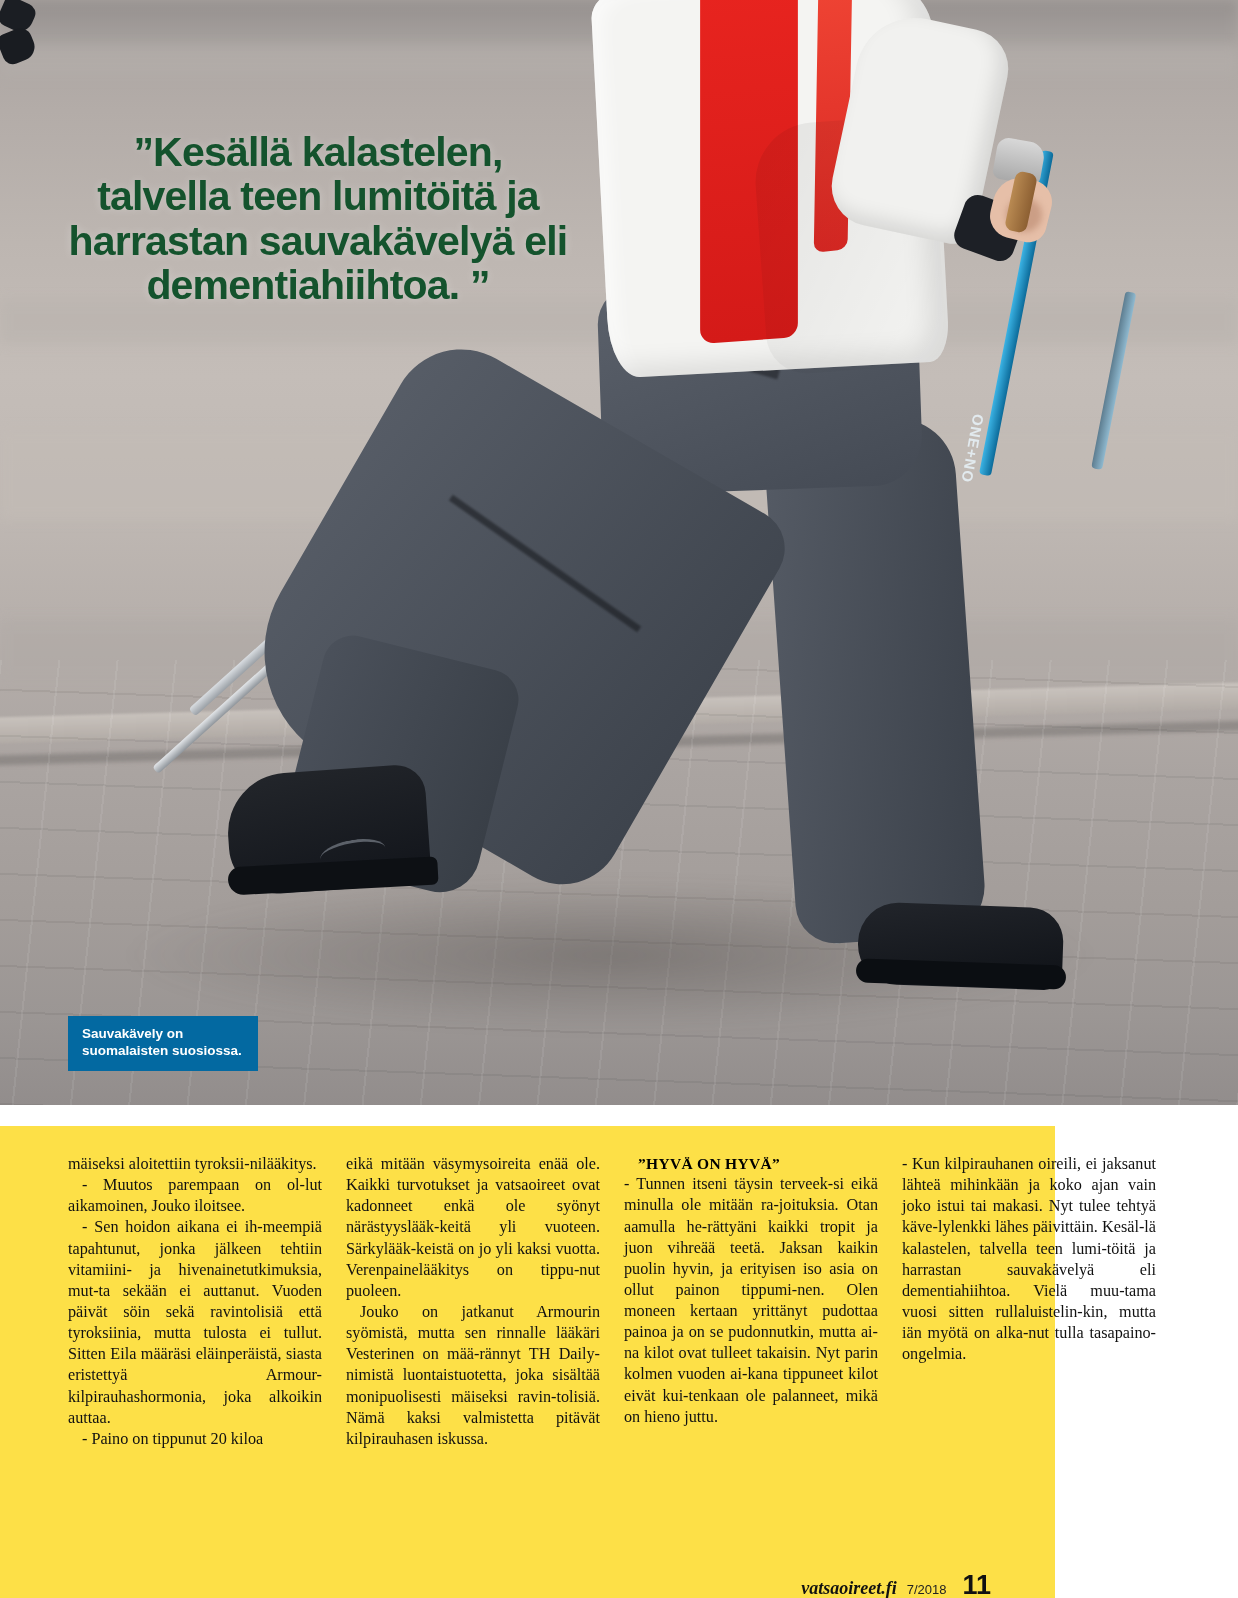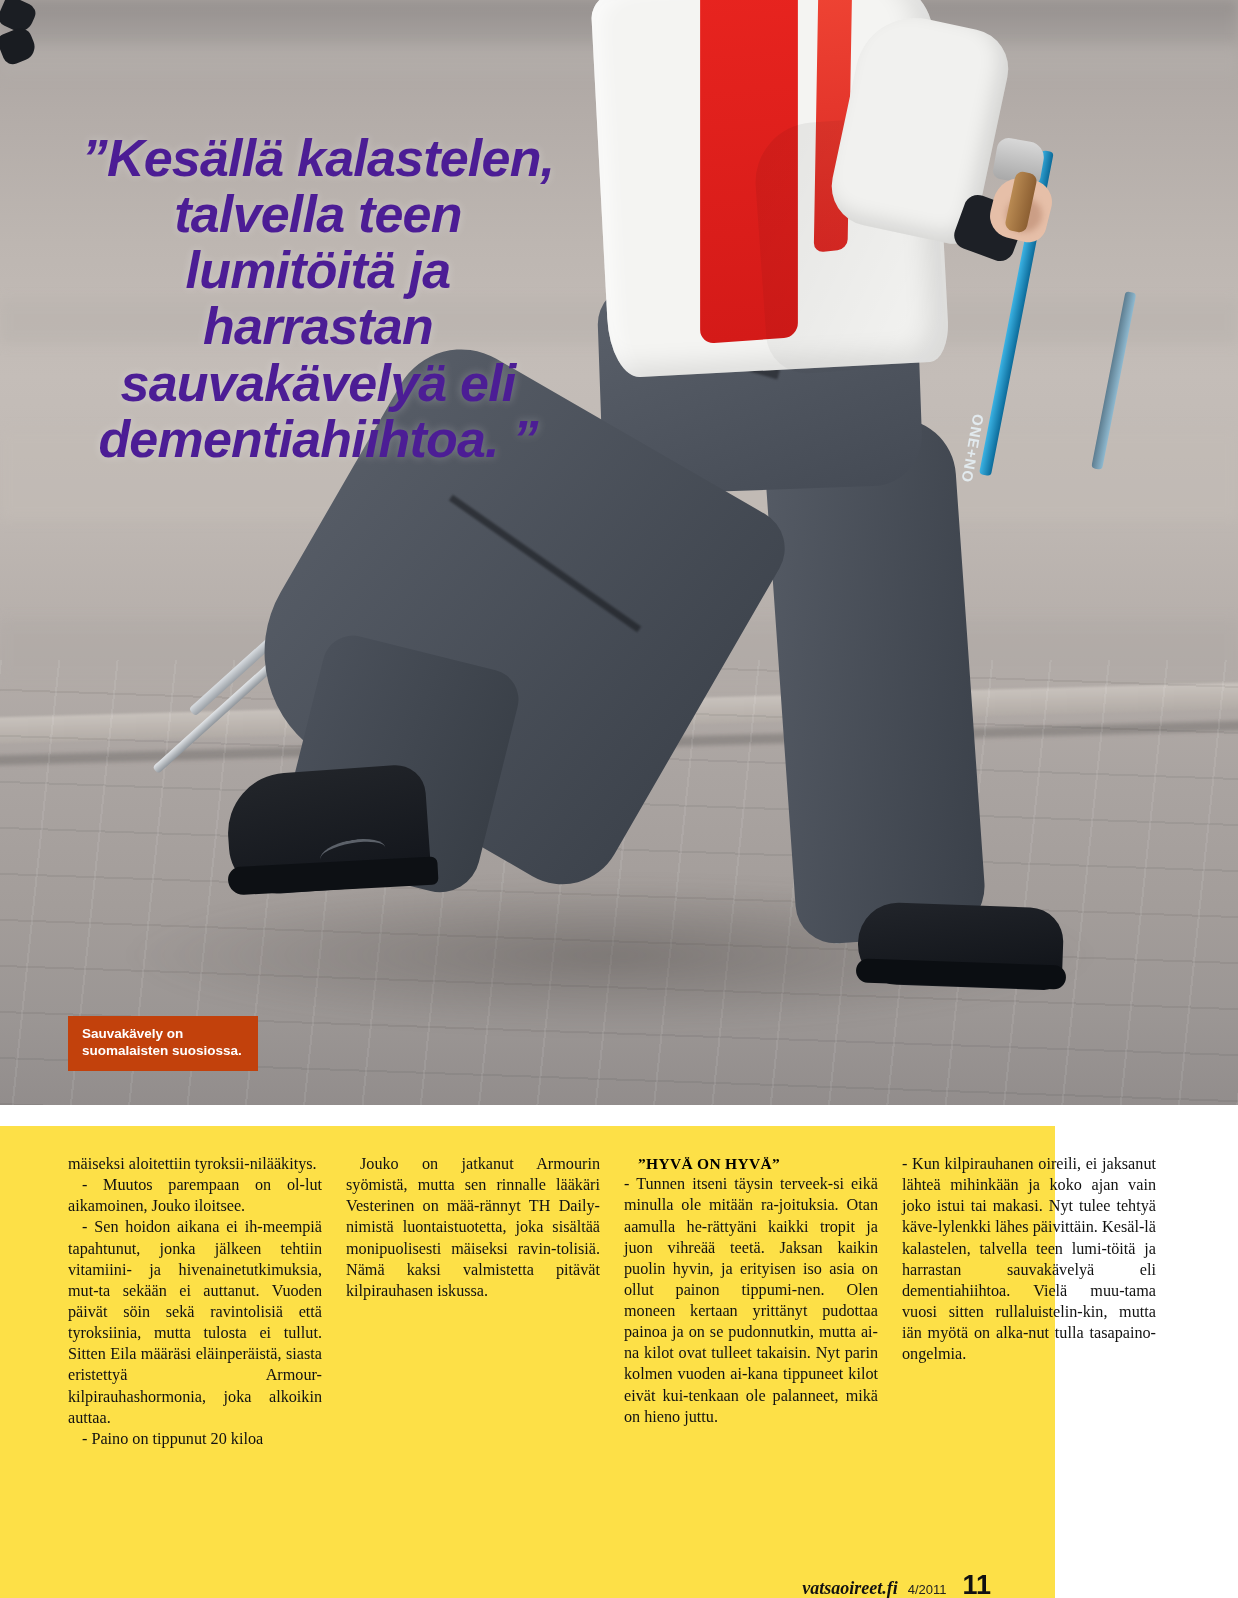--- a/index.html
+++ b/index.html
@@ -376,37 +376,36 @@
   .pole-brand.l { left: 470px; top: 520px; transform: rotate(48deg); }
   .pole-brand.r { left: 938px; top: 440px; transform: rotate(100deg); }
 
   
   .headline {
     position: absolute;
     left: 68px;
     top: 130px;
     width: 500px;
     text-align: center;
-    color: #4c1d95;
+    color: #14532d;
     font-family: "Liberation Sans", sans-serif;
     font-weight: 700;
-    font-style: italic;
-    font-size: 52px;
+    font-size: 41px;
     line-height: 1.08;
     letter-spacing: -0.8px;
     text-shadow: 0 0 10px rgba(255,255,255,.28);
   }
 
   
   .caption {
     position: absolute;
     left: 68px;
     top: 1016px;
     width: 190px;
-    background: #c2410c;
+    background: #0369a1;
     color: #ffffff;
     font-family: "Liberation Sans", sans-serif;
     font-weight: 700;
     font-size: 13.5px;
     line-height: 1.28;
     padding: 9px 11px 11px 14px;
     box-sizing: border-box;
   }
 
   
@@ -541,32 +540,33 @@
   <div class="cols">
 
     <div class="col">
       <p class="first">mäiseksi aloitettiin tyroksii-nilääkitys.</p>
       <p>- Muutos parempaan on ol-lut aikamoinen, Jouko iloitsee.</p>
       <p>- Sen hoidon aikana ei ih-meempiä tapahtunut, jonka jälkeen tehtiin vitamiini- ja hivenainetutkimuksia, mut-ta sekään ei auttanut. Vuoden päivät söin sekä ravintolisiä että tyroksiinia, mutta tulosta ei tullut. Sitten Eila määräsi eläinperäistä, siasta eristettyä Armour-kilpirauhashormonia, joka alkoikin auttaa.</p>
       <p>- Paino on tippunut 20 kiloa</p>
     </div>
 
     <div class="col">
+      <p class="first">eikä mitään väsymysoireita enää ole. Kaikki turvotukset ja vatsaoireet ovat kadonneet enkä ole syönyt närästyyslääk-keitä yli vuoteen. Särkylääk-keistä on jo yli kaksi vuotta. Verenpainelääkitys on tippu-nut puoleen.</p>
       <p>Jouko on jatkanut Armourin syömistä, mutta sen rinnalle lääkäri Vesterinen on mää-rännyt TH Daily-nimistä luontaistuotetta, joka sisältää monipuolisesti mäiseksi ravin-tolisiä. Nämä kaksi valmistetta pitävät kilpirauhasen iskussa.</p>
     </div>
 
     <div class="col">
       <p class="subhead">”HYVÄ ON HYVÄ”</p>
       <p class="first">- Tunnen itseni täysin terveek-si eikä minulla ole mitään ra-joituksia. Otan aamulla he-rättyäni kaikki tropit ja juon vihreää teetä. Jaksan kaikin puolin hyvin, ja erityisen iso asia on ollut painon tippumi-nen. Olen moneen kertaan yrittänyt pudottaa painoa ja on se pudonnutkin, mutta ai-na kilot ovat tulleet takaisin. Nyt parin kolmen vuoden ai-kana tippuneet kilot eivät kui-tenkaan ole palanneet, mikä on hieno juttu.</p>
     </div>
 
     <div class="col">
       <p class="first">- Kun kilpirauhanen oireili, ei jaksanut lähteä mihinkään ja koko ajan vain joko istui tai makasi. Nyt tulee tehtyä käve-lylenkki lähes päivittäin. Kesäl-lä kalastelen, talvella teen lumi-töitä ja harrastan sauvakävelyä eli dementiahiihtoa. Vielä muu-tama vuosi sitten rullaluistelin-kin, mutta iän myötä on alka-nut tulla tasapaino-ongelmia.</p>
     </div>
 
   </div>
 
   <div class="footer">
     <span class="site">vatsaoireet.fi</span>
-    <span class="issue">4/2011</span>
+    <span class="issue">7/2018</span>
     <span class="pageno">11</span>
   </div>
 </div>
 
 </body></html>

